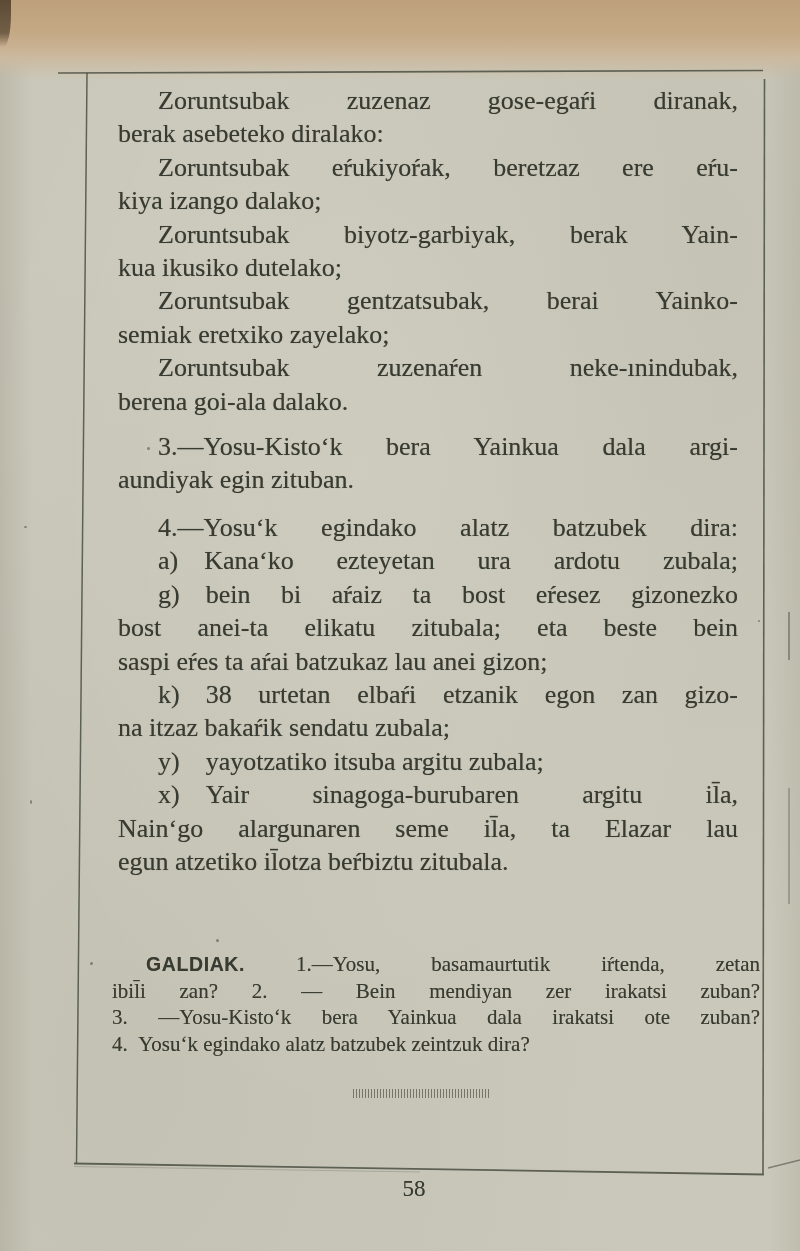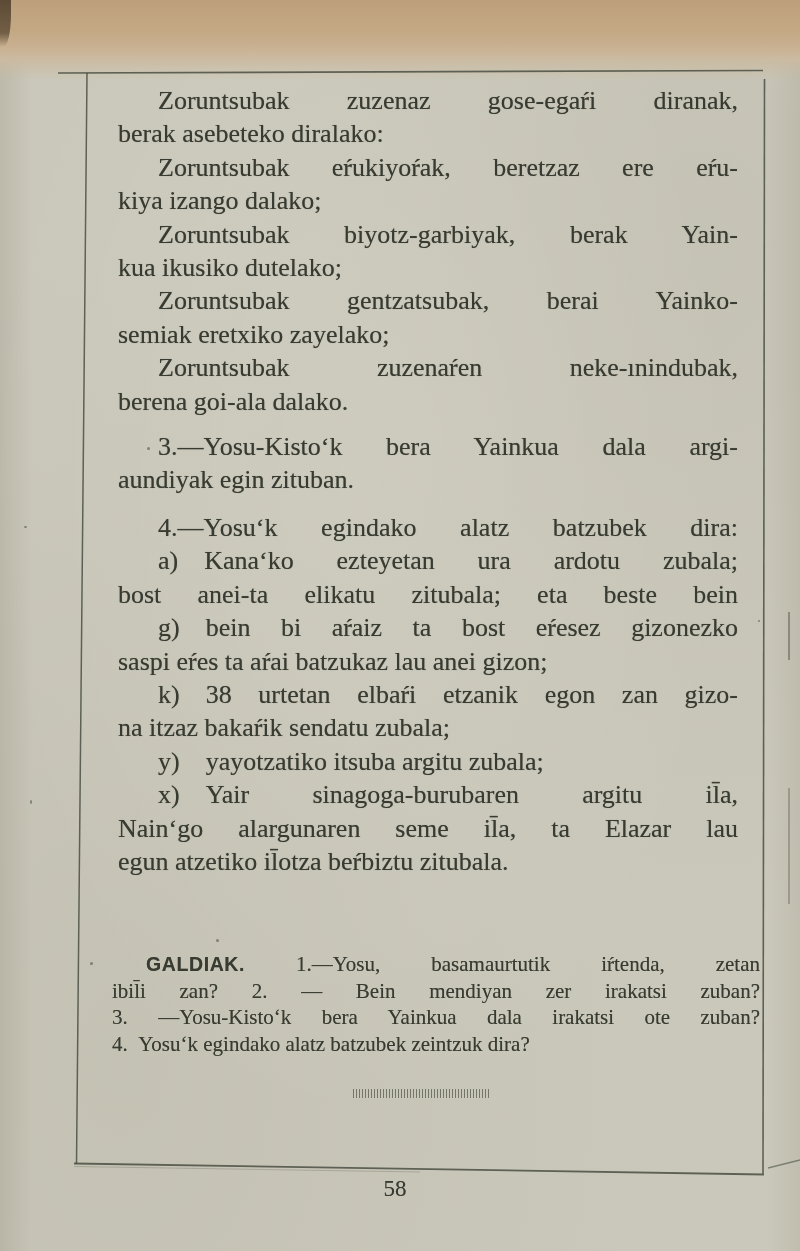--- a/index.html
+++ b/index.html
@@ -60,21 +60,21 @@
 
   
   #ornament{
     position:absolute;left:353px;top:1089px;width:138px;height:9px;
     background:
       repeating-linear-gradient(90deg, rgba(66,70,58,.78) 0 1px, transparent 1px 3px);
     opacity:.8;
   }
 
   #page-number{
-    position:absolute;left:369px;top:1176px;width:52px;
+    position:absolute;left:388px;top:1176px;width:52px;
     text-align:center;font-size:23px;color:#383b31;
     text-shadow:0 0 .6px rgba(56,59,49,.5);
   }
 </style>
 </head>
 <body>
 
 <div id="scan">
 
   <div id="top-edge"></div>
@@ -106,22 +106,22 @@
     <div class="line jl indent">Zoruntsubak biyotz-garbiyak, berak Yain-</div>
     <div class="line">kua ikusiko dutelako;</div>
     <div class="line jl indent">Zoruntsubak gentzatsubak, berai Yainko-</div>
     <div class="line">semiak eretxiko zayelako;</div>
     <div class="line jl indent">Zoruntsubak zuzenaŕen neke-ınindubak,</div>
     <div class="line">berena goi-ala dalako.</div>
     <div class="line jl indent gap-lg">3.—Yosu-Kisto‘k bera Yainkua dala argi-</div>
     <div class="line">aundiyak egin zituban.</div>
     <div class="line jl indent gap-sm">4.—Yosu‘k egindako alatz batzubek dira:</div>
     <div class="line jl indent">a) Kana‘ko ezteyetan ura ardotu zubala;</div>
+    <div class="line jl indent">g) bein bi aŕaiz ta bost eŕesez gizonezko</div>
     <div class="line jl">bost anei-ta elikatu zitubala; eta beste bein</div>
-    <div class="line jl indent">g) bein bi aŕaiz ta bost eŕesez gizonezko</div>
     <div class="line">saspi eŕes ta aŕai batzukaz lau anei gizon;</div>
     <div class="line jl indent">k) 38 urtetan elbaŕi etzanik egon zan gizo-</div>
     <div class="line">na itzaz bakaŕik sendatu zubala;</div>
     <div class="line indent">y) yayotzatiko itsuba argitu zubala;</div>
     <div class="line jl indent">x) Yair sinagoga-burubaren argitu il̄a,</div>
     <div class="line jl">Nain‘go alargunaren seme il̄a, ta Elazar lau</div>
     <div class="line">egun atzetiko il̄otza beŕbiztu zitubala.</div>
   </div>
 
   <div id="galdiak">

